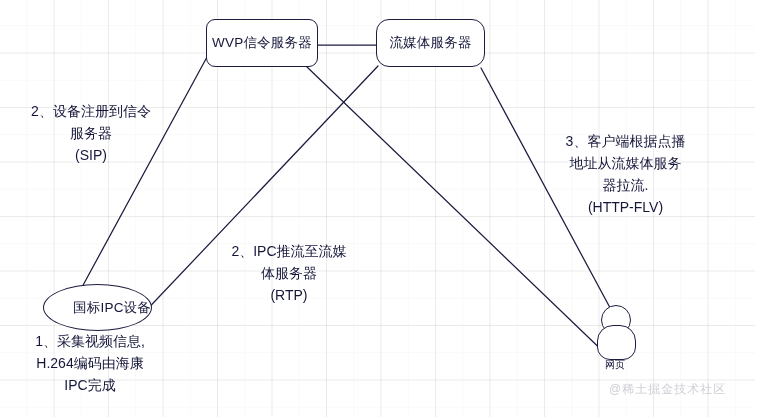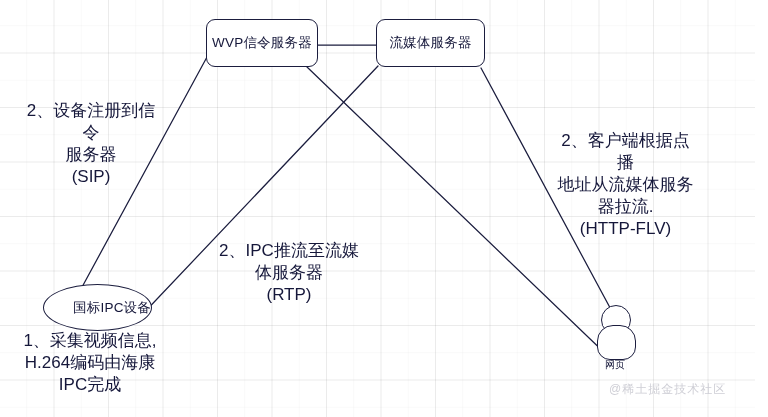--- a/index.html
+++ b/index.html
@@ -45,21 +45,21 @@
     background: #ffffff;
   }
   .ellipse {
     border: 1.3px solid #1b1d3e;
     border-radius: 50%;
     background: #ffffff;
   }
   .label {
     position: absolute;
     color: #15173a;
-    font-size: 17px;
+    font-size: 14px;
     line-height: 22px;
     text-align: center;
     white-space: pre-line;
   }
   .actor-head {
     position: absolute;
     border: 1.3px solid #1b1d3e;
     border-radius: 50%;
     background: #ffffff;
   }
@@ -97,21 +97,21 @@
       <line x1="139" y1="318" x2="378" y2="66"></line>
       <line x1="307" y1="67" x2="612" y2="360"></line>
       <line x1="481" y1="68" x2="622" y2="330"></line>
     </g>
   </svg>
 
   <div class="node box" style="left:206px; top:19px; width:112px; height:48px;">
     <span>WVP信令服务器</span>
   </div>
 
-  <div class="node box" style="left:376px; top:19px; width:109px; height:48px;">
+  <div class="node box" style="left:376px; top:19px; width:109px; height:48px;border-radius:13px;">
     <span>流媒体服务器</span>
   </div>
 
   <div class="node ellipse" style="left:43px; top:284px; width:109px; height:47px;justify-content:flex-end;">
     <span>国标IPC设备</span>
   </div>
 
   <div class="actor-head" style="left:601px; top:305px; width:28px; height:28px;"></div>
   <div class="actor-body" style="left:597px; top:325px; width:37px; height:33px;"></div>
   <div class="actor-label" style="left:575px; top:358px;">网页</div>
@@ -122,20 +122,20 @@
 
   <div class="label" style="left:21px; top:100px; width:140px;">2、设备注册到信令
 服务器
 (SIP)</div>
 
   <div class="label" style="left:219px; top:240px; width:140px;">2、IPC推流至流媒
 体服务器
 (RTP)</div>
 
 
-  <div class="label" style="left:553px; top:130px; width:145px;">2、客户端根据点播
+  <div class="label" style="left:553px; top:130px; width:145px;">3、客户端根据点播
 地址从流媒体服务
 器拉流.
 (HTTP-FLV)</div>
 
   <div class="watermark" style="left:609px; top:381px;">@稀土掘金技术社区</div>
 
 </div>
 
 </body></html>

